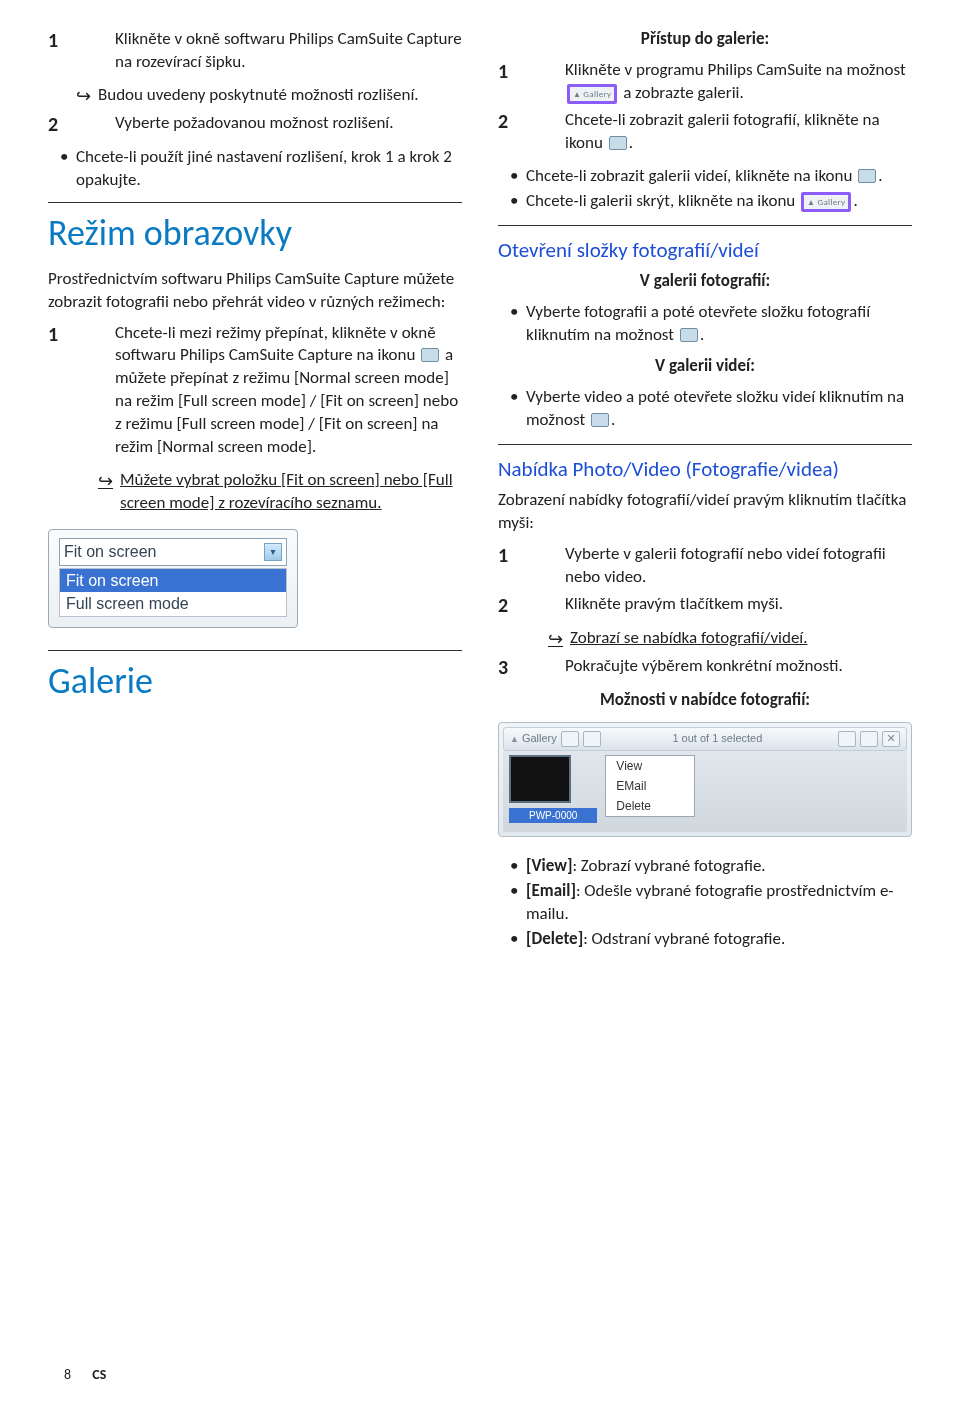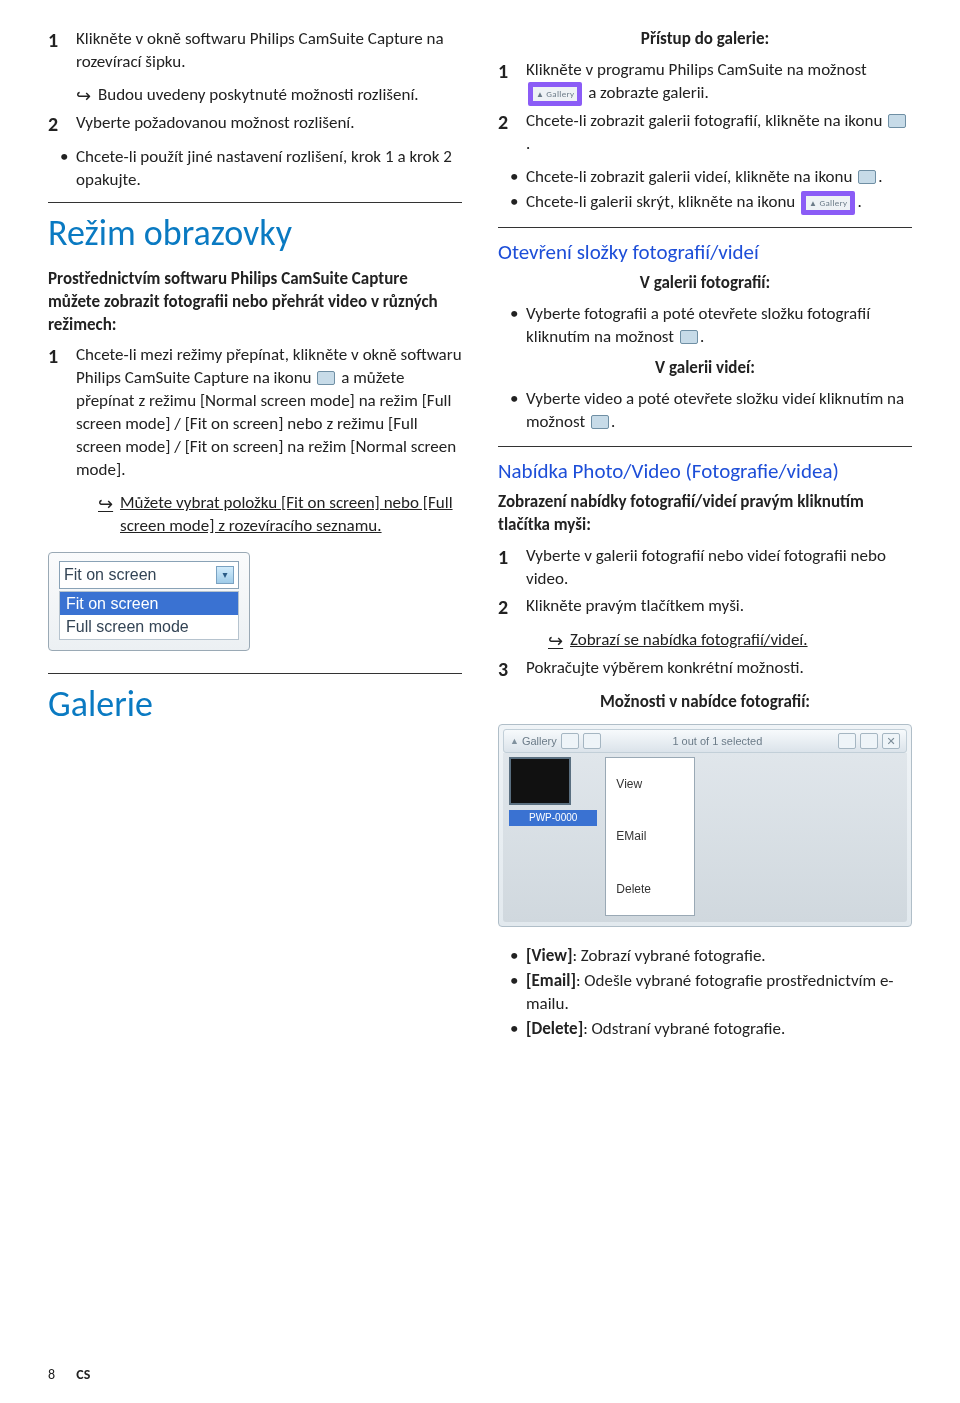--- a/index.html
+++ b/index.html
@@ -24,55 +24,55 @@
     padding-top: 6px;
   }
   h3.subsection {
     color: #1d4ed8;
     font-weight: 400;
     font-size: 21px;
     margin: 12px 0 6px 0;
     border-top: 1px solid #333;
     padding-top: 10px;
   }
-  p { margin: 4px 0 8px 0; font-weight: bold; }
+  p { margin: 4px 0 8px 0; }
   .steplist { list-style: none; margin: 4px 0 10px 0; }
   .steplist > li { display: flex; margin-bottom: 4px; }
   .steplist .num { font-weight: 700; font-size: 20px; width: 28px; flex-shrink: 0; line-height: 1.2; }
-  .steplist .txt { flex: 1; }
+  .steplist .txt { flex: 1; margin-left: 39px; }
   .bulleted { list-style: none; margin: 4px 0 8px 0; padding-left: 28px; }
   .bulleted li { position: relative; margin-bottom: 2px; }
   .bulleted li::before { content: "•"; position: absolute; left: -16px; }
   .sub-arrow { display: flex; margin: 2px 0 2px 28px; }
   .sub-arrow::before { content: "↪"; font-size: 18px; width: 22px; flex-shrink: 0; color: #222; }
   .sub-arrow.inner { margin-left: 50px; text-decoration: underline; }
   .inline-icon {
     display: inline-block;
     width: 18px; height: 14px;
     background: #c7dbe8;
     border: 1px solid #6f8fa4;
     border-radius: 2px;
     vertical-align: -2px;
     margin: 0 2px;
   }
   .galleryword {
     display: inline-block; font-size: 9px; letter-spacing: 0.3px;
-    padding: 1px 3px; background: #eef2f5; border: 5px solid #8b5cf6;
+    padding: 1px 3px; background: #eef2f5; border: 3px solid #8b5cf6;
     color: #6b7b88; border-radius: 2px; vertical-align: 1px; margin: 0 2px;
   }
   .bold { font-weight: 700; text-align: center; }
 
   
   .fiton-wrap { margin: 14px 0 22px 0; }
   .fiton-inner {
     background: linear-gradient(#fafbfc,#ecf0f3);
     border: 1px solid #9aa9b5;
     border-radius: 4px;
     padding: 8px 10px 10px 10px;
-    width: 202px;
+    width: 250px;
   }
   .fiton-drop {
     background: #fff; border: 1px solid #89a2b6;
     display: flex; justify-content: space-between; align-items: center;
     font-size: 16px; padding: 2px 4px;
     font-family: Tahoma, sans-serif;
     color: #345;
   }
   .fiton-drop-arrow {
     width: 18px; height: 18px;
@@ -124,23 +124,23 @@
   .thumb-label {
     font-family: Tahoma, sans-serif; font-size: 10px;
     background: #3a72d2; color: #fff; padding: 1px 20px;
     display: inline-block; margin-top: 2px;
   }
   .ctxmenu {
     background: #fff; border: 1px solid #9aa9b5;
     font-family: Tahoma, sans-serif; font-size: 12px; color: #333;
     min-width: 90px;
   }
-  .ctxmenu .mi { padding: 18px 10px; }
-
-  .footer { position: absolute; bottom: 18px; left: 48px; font-size: 14px; }
+  .ctxmenu .mi { padding: 2px 10px; }
+
+  .footer { position: absolute; bottom: 18px; left: 64px; font-size: 14px; }
   .footer .pn { margin-right: 18px; }
 </style>
 </head>
 <body>
 
 <div class="columns">
 
   <div class="col">
     <ol class="steplist">
       <li>

